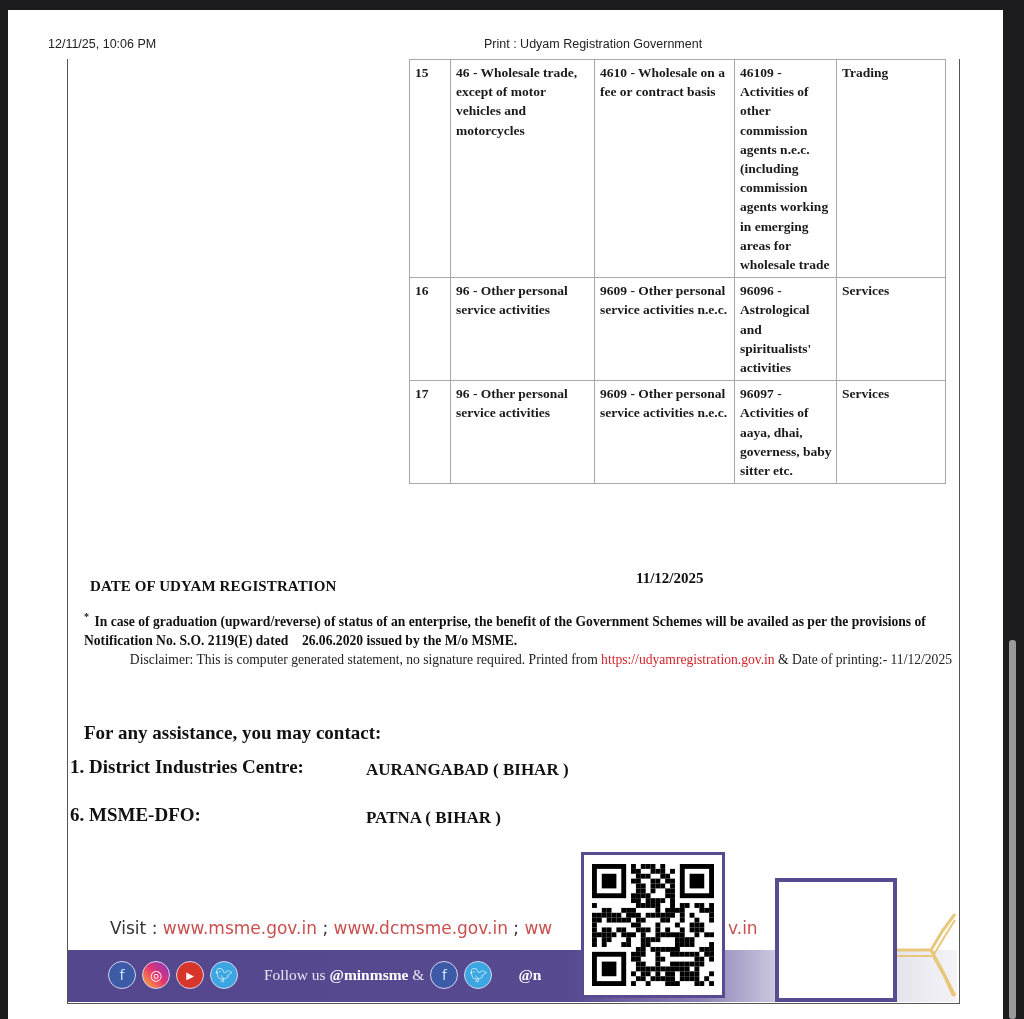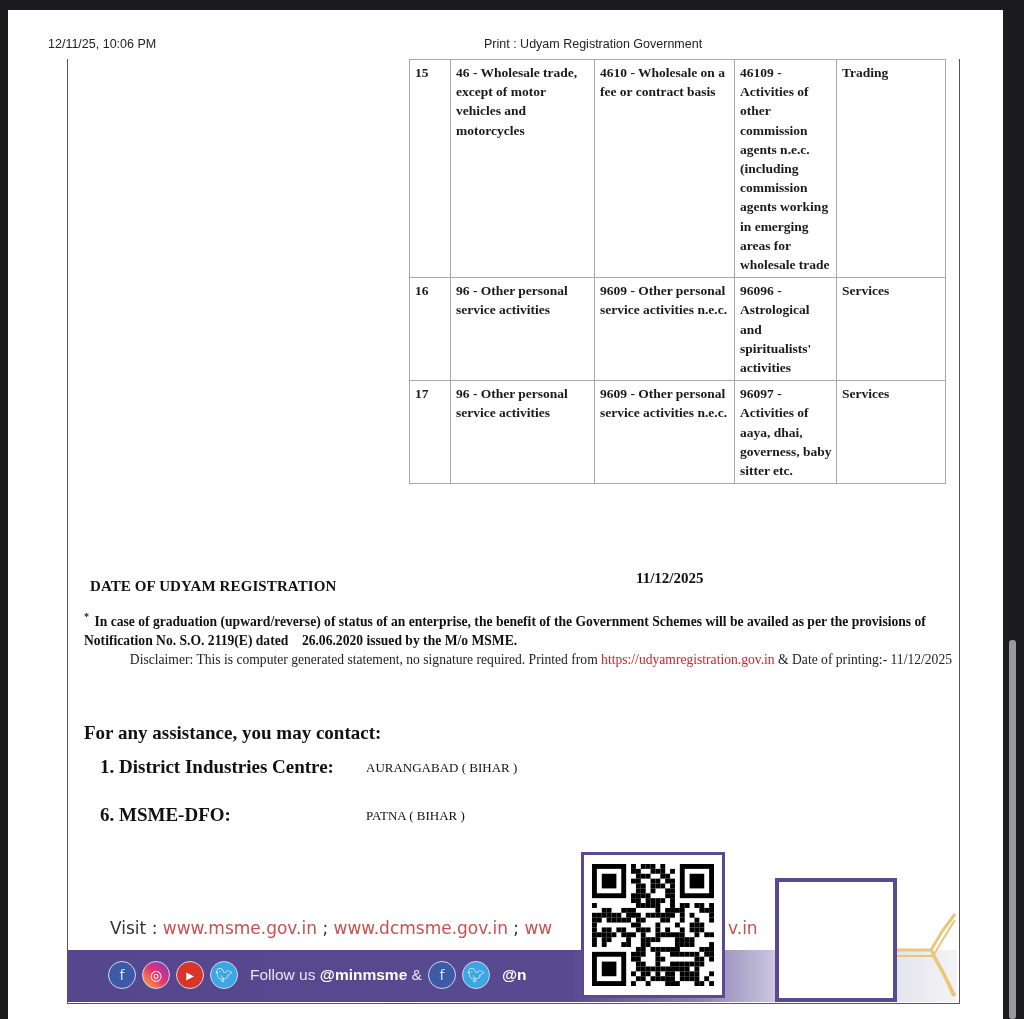--- a/index.html
+++ b/index.html
@@ -59,26 +59,26 @@
   .disclaimer {
     position: absolute; left: 84px; top: 651px; width: 868px;
     font-size: 13.6px; line-height: 18px; text-align: right; color: #222;
   }
   .disclaimer a { color: #d2232a; text-decoration: none; }
   .assist {
     position: absolute; left: 84px; top: 706px;
     font-weight: bold; font-size: 19px; margin-top: 16px;
   }
   .contact-label {
-    position: absolute; left: 100px;
+    position: absolute; left: 70px;
     font-weight: bold; font-size: 19px;
   }
   .contact-value {
     position: absolute; left: 366px;
-    font-weight: normal; font-size: 13px;
+    font-weight: bold; font-size: 17px;
   }
   .banner-visit {
     position: absolute; left: 110px; top: 918px;
     font-family: "DejaVu Sans", sans-serif; font-weight: normal; font-size: 17px; color: #333;
     white-space: nowrap;
   }
   .banner-visit .lnk { color: #c9504f; }
   .banner-visit .end { position: absolute; left: 618px; top: 0; color: #c9504f; }
   .purple-bar {
     position: absolute; left: 68px; top: 950px; width: 720px; height: 52px;
@@ -95,21 +95,21 @@
     width: 28px; height: 28px; border-radius: 50%;
     border: 1.5px solid #d8d4ee;
     display: flex; align-items: center; justify-content: center;
     font-family: "DejaVu Sans", sans-serif; font-size: 14px; color: #cfe6ff; box-sizing: border-box;
   }
   .fb { background: #3c5aa6; }
   .ig { background: linear-gradient(45deg, #f7b733, #e8356d 50%, #7f37c9); color: #fff; }
   .yt { background: #d8352a; color: #fff; font-size: 10px; }
   .tw { background: #3ba6e2; color: #e5f5ff; }
   .follow {
-    font-family: Liberation Sans, sans-serif; font-size: 15.5px; color: #e8e6f3; margin-left: 6px; white-space: nowrap;
+    font-family: Liberation Serif, serif; font-size: 15.5px; color: #e8e6f3; margin-left: 20px; white-space: nowrap;
   }
   .follow b { color: #fff; }
   .qr-box {
     position: absolute; left: 581px; top: 852px; width: 144px; height: 146px;
     background: #fff; border: 3px solid #584b92; box-sizing: border-box;
   }
   .qr-box svg { position: absolute; left: 8px; top: 8px; }
   .photo-box {
     position: absolute; left: 775px; top: 878px; width: 122px; height: 124px;
     background: #fff; border: 4px solid #584b92; box-sizing: border-box;

